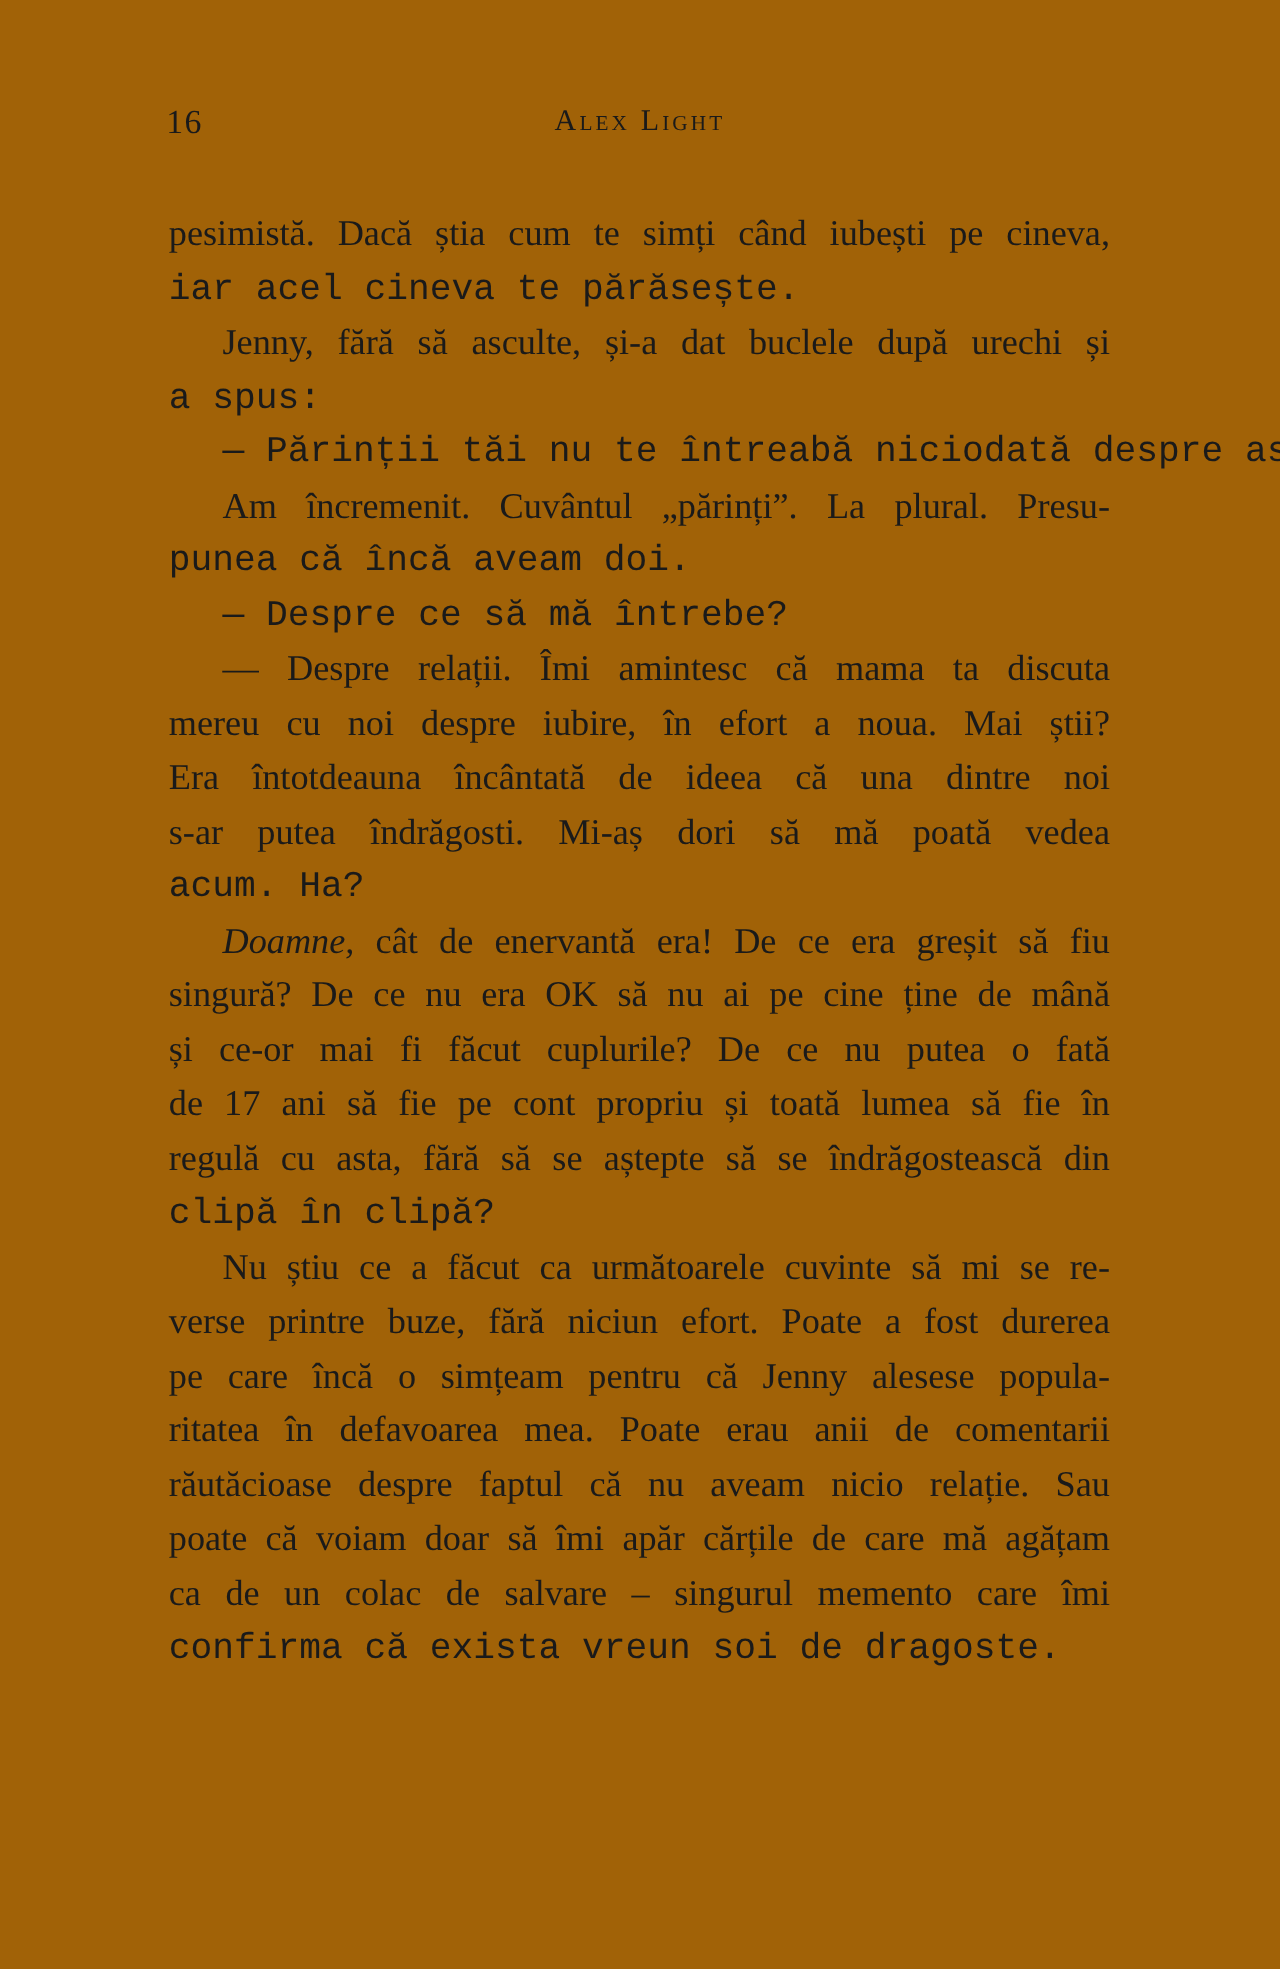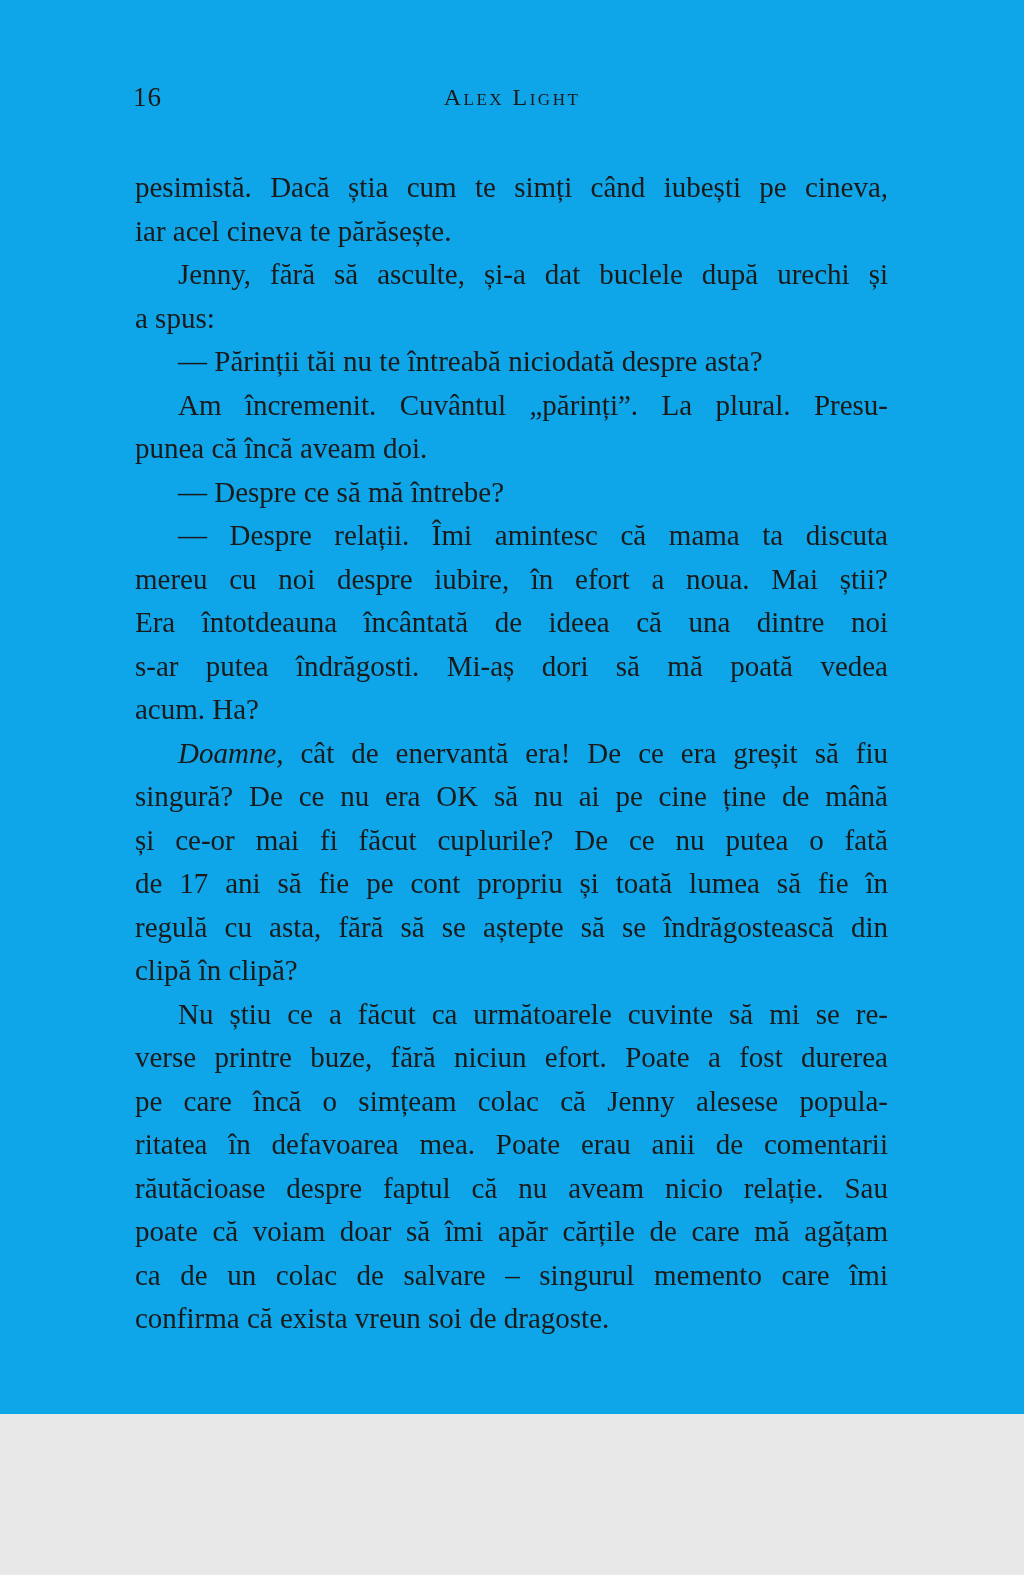--- a/index.html
+++ b/index.html
@@ -3,23 +3,23 @@
 <meta charset="utf-8">
 <style>
   html, body {
     margin: 0;
     padding: 0;
     background: #e8e8e8;
   }
   .page {
     position: relative;
     width: 1024px;
-    height: 1414px;
+    height: 1575px;
     margin: 0 auto;
-    background: #0ea5e9;
+    background: #a16207;
     color: #1a1a1a;
     font-family: "Liberation Serif", "DejaVu Serif", serif;
     overflow: hidden;
   }
   .running-head {
     position: absolute;
     top: 82px;
     left: 0;
     width: 1024px;
     height: 34px;
@@ -58,20 +58,21 @@
     line-height: 43.5px;
     height: 43.5px;
     text-align: justify;
     text-align-last: justify;
     white-space: nowrap;
     overflow: visible;
   }
   .line.last {
     text-align: center;
     text-align-last: left;
+    font-family: Liberation Mono, monospace;
   }
   .line.first-indent {
     padding-left: 43px;
   }
   .line i {
   }
 </style>
 </head>
 <body>
 
@@ -111,21 +112,21 @@
         <div class="line first-indent"><i>Doamne,</i> cât de enervantă era! De ce era greșit să fiu</div>
         <div class="line">singură? De ce nu era OK să nu ai pe cine ține de mână</div>
         <div class="line">și ce-or mai fi făcut cuplurile? De ce nu putea o fată</div>
         <div class="line">de 17 ani să fie pe cont propriu și toată lumea să fie în</div>
         <div class="line">regulă cu asta, fără să se aștepte să se îndrăgostească din</div>
         <div class="line last">clipă în clipă?</div>
       </div>
       <div class="paragraph">
         <div class="line first-indent">Nu știu ce a făcut ca următoarele cuvinte să mi se re-</div>
         <div class="line">verse printre buze, fără niciun efort. Poate a fost durerea</div>
-        <div class="line">pe care încă o simțeam colac că Jenny alesese popula-</div>
+        <div class="line">pe care încă o simțeam pentru că Jenny alesese popula-</div>
         <div class="line">ritatea în defavoarea mea. Poate erau anii de comentarii</div>
         <div class="line">răutăcioase despre faptul că nu aveam nicio relație. Sau</div>
         <div class="line">poate că voiam doar să îmi apăr cărțile de care mă agățam</div>
         <div class="line">ca de un colac de salvare – singurul memento care îmi</div>
         <div class="line last">confirma că exista vreun soi de dragoste.</div>
       </div>
     </div>
 </div>
 
 </body></html>

